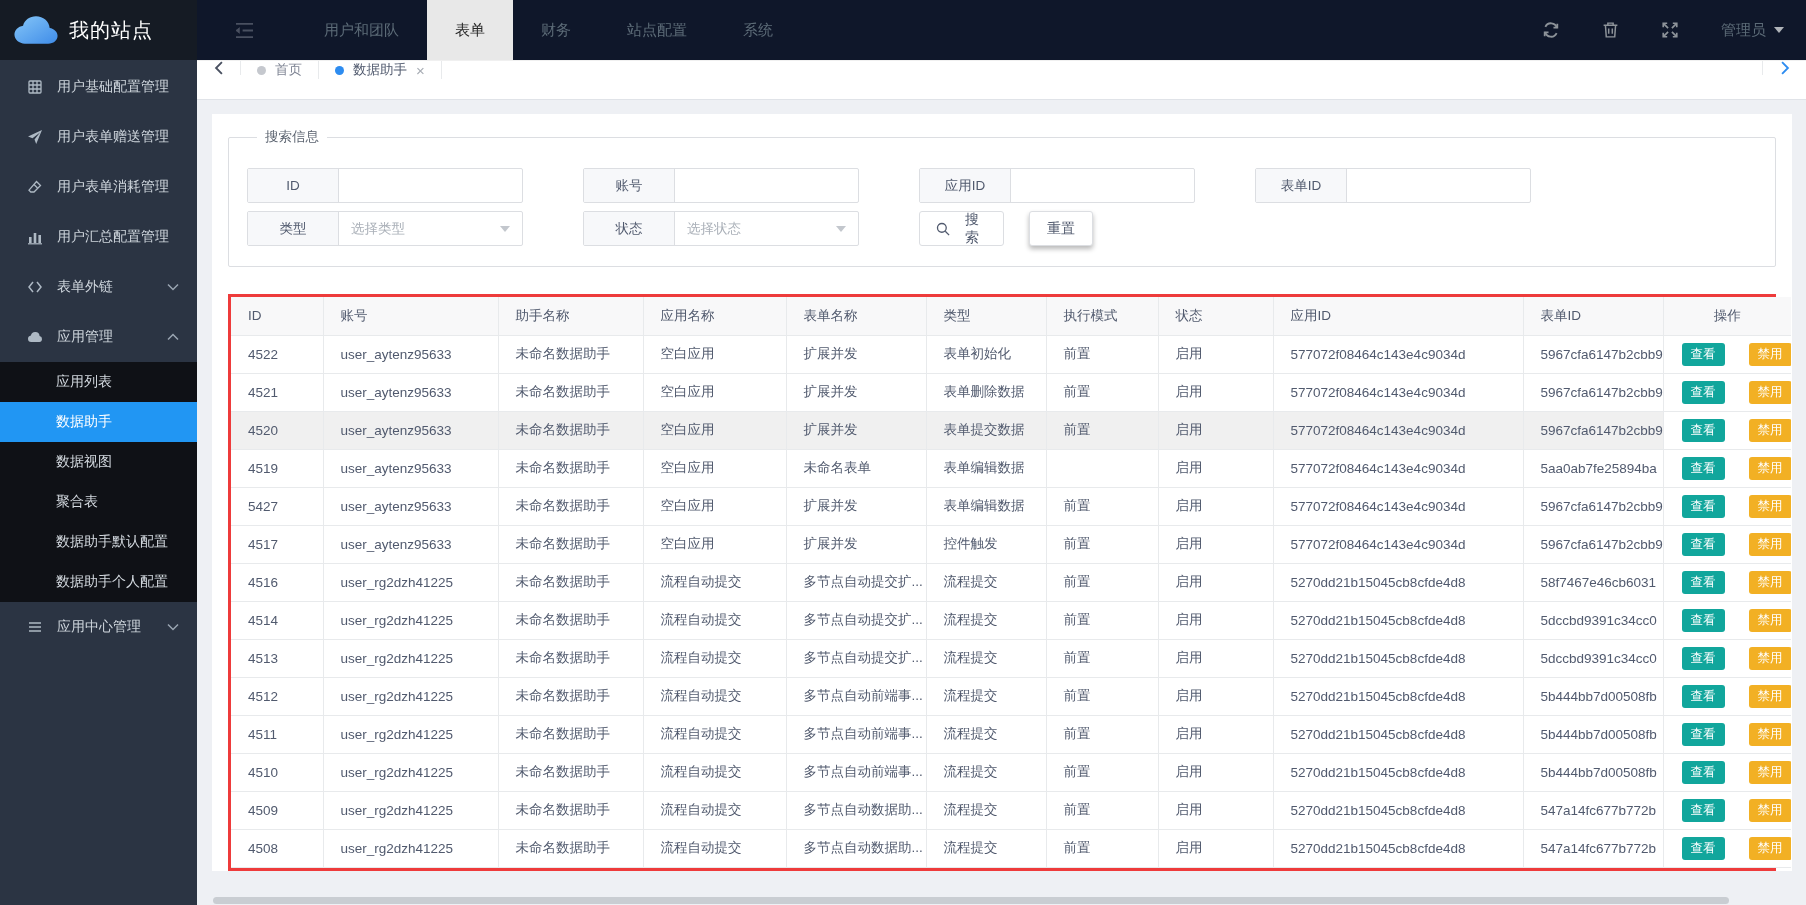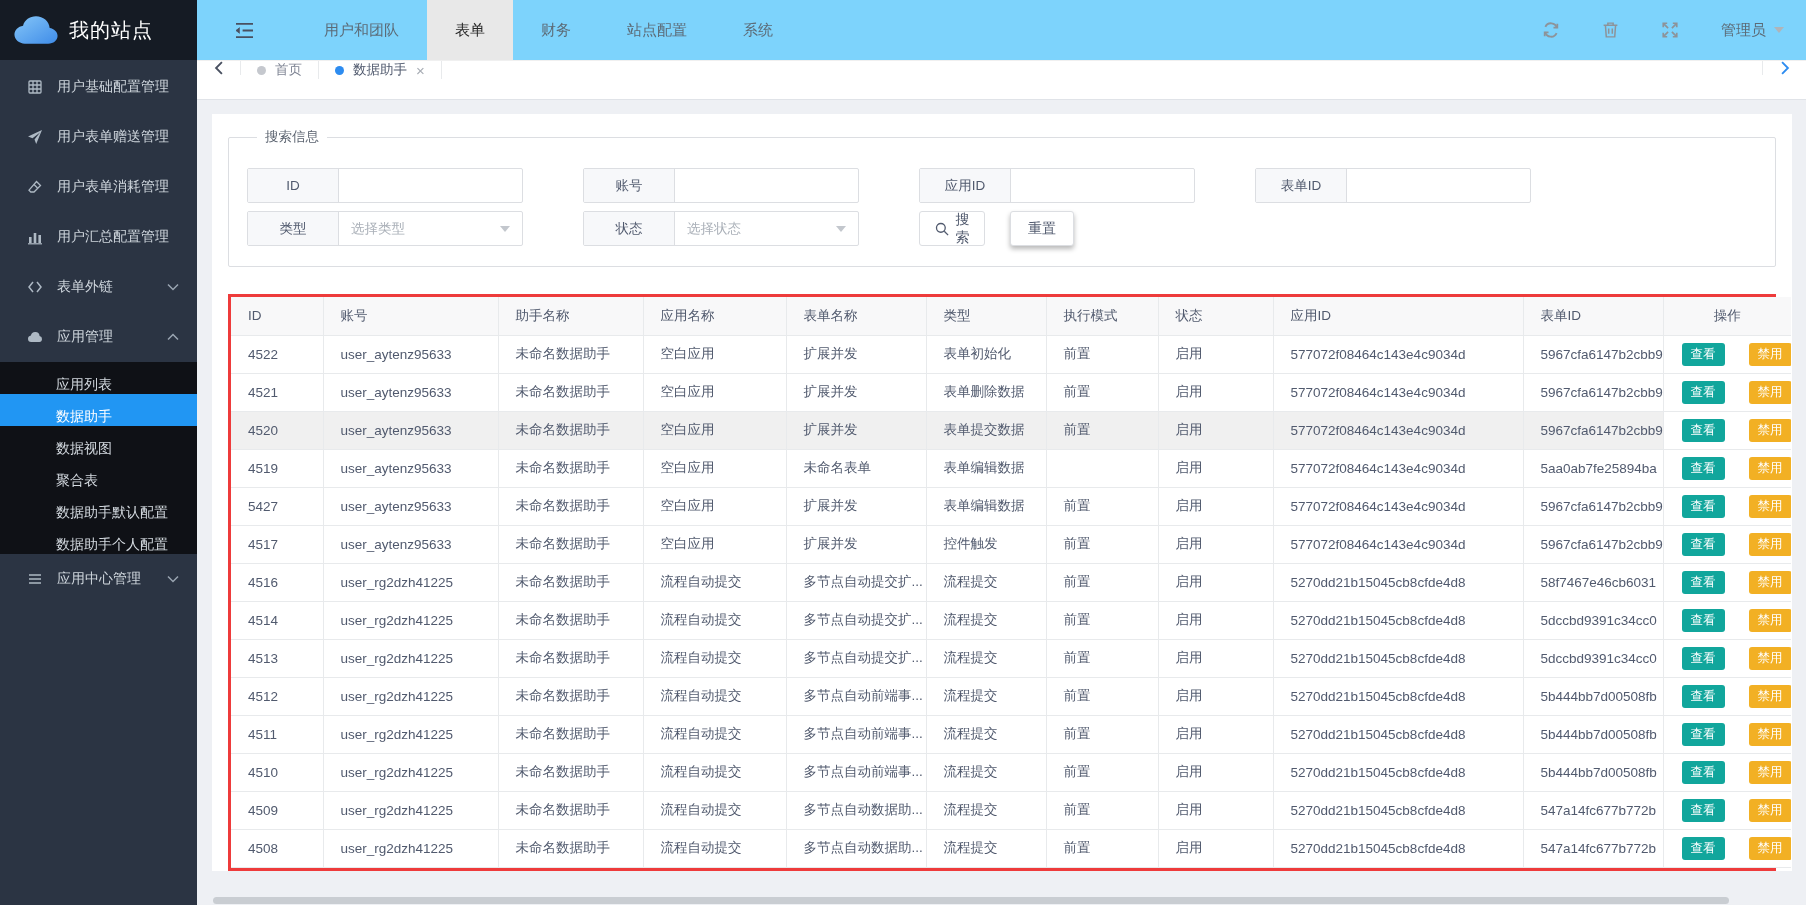--- a/index.html
+++ b/index.html
@@ -12,28 +12,28 @@
   .sidebar { width:197px; min-width:197px; height:905px; background:#2b3443; overflow:hidden; }
   .logo { height:60px; background:#151b24; display:flex; align-items:center; padding-left:13px; }
   .logo-title { color:#fff; font-size:20px; font-weight:normal; margin-left:10px; letter-spacing:1px; }
   .side-menu { padding-top:2px; }
   .side-item { height:50px; display:flex; align-items:center; padding:0 18px 0 26px;
     color:#cfd6dd; font-size:14px; cursor:pointer; position:relative; }
   .side-item .s-icon { width:18px; height:18px; margin-right:13px; color:#aeb9c4; flex:none; display:flex; align-items:center; justify-content:center; }
   .side-item .s-icon svg { width:16px; height:16px; }
   .side-item .s-label { flex:1; white-space:nowrap; overflow:hidden; }
   .side-item .chev { color:#9aa5b1; width:12px; height:12px; flex:none; display:flex; align-items:center; }
-  .side-item.sub { height:32px; background:#0f1116; padding-left:56px; color:#d4dae0;align-items:flex-end; }
+  .side-item.sub { height:40px; background:#0f1116; padding-left:56px; color:#d4dae0; }
   .side-item.sub.active { background:var(--accent,#2196f3); color:#fff; }
 
   
   .main { flex:1; display:flex; flex-direction:column; min-width:0; }
 
   
-  .topnav { height:60px; background:#7dd3fc; display:flex; align-items:center; flex:none; }
+  .topnav { height:60px; background:#0f172a; display:flex; align-items:center; flex:none; }
   .collapse-btn { margin-left:38px; color:#495060; cursor:pointer; display:flex; }
   .nav-tabs { display:flex; height:60px; margin-left:42px; }
   .nav-tab { height:60px; display:flex; align-items:center; padding:0 28px; font-size:15px;
     color:#5c6b77; cursor:pointer; white-space:nowrap; }
   .nav-tab.active { background:#e8e8e8; color:#272727; }
   .topnav-right { margin-left:auto; display:flex; align-items:flex-start; margin-right:22px; }
   .tn-icon { color:#8d9399; margin-right:42px; cursor:pointer; display:flex; }
   .admin { display:flex; align-items:center; color:#5c6b77; font-size:15px; cursor:pointer; }
   .caret-down { width:0; height:0; border-left:5px solid transparent; border-right:5px solid transparent;
     border-top:6px solid #b0b4b9; margin-left:8px; }
@@ -65,21 +65,21 @@
     align-items:center; justify-content:center; font-size:13.5px; color:#515a6e; flex:none; }
   .inp-group input { flex:1; border:none; outline:none; min-width:0; padding:0 10px; font-size:13.5px;
     font-family:inherit; color:#515a6e; background:transparent; }
   .fake-select { flex:1; display:flex; align-items:center; padding:0 12px; cursor:pointer; }
   .fs-placeholder { flex:1; font-size:13.5px; color:#aab0b8; }
   .fs-caret { width:0; height:0; border-left:5px solid transparent; border-right:5px solid transparent;
     border-top:6px solid #c3c7cd; }
   .btn { height:35px; border:1px solid #dcdee2; background:#fff; border-radius:3px; font-size:14px;
     color:#515a6e; display:inline-flex; align-items:center; justify-content:center; cursor:pointer;
     font-family:inherit; padding:0 16px; }
-  .btn-search { width:66px; }
+  .btn-search { width:85px; }
   .btn-search svg { margin-right:7px; }
   .btn-reset { width:64px; margin-left:25px; box-shadow:0 3px 5px rgba(0,0,0,.28); }
 
   
   .table-wrap { margin-top:27px; border:3px solid var(--red-border,#ee3b3b); background:#fff; }
   table { width:100%; border-collapse:collapse; table-layout:fixed; }
   th { background:#f8f8f9; height:38px; font-weight:normal; font-size:13.5px; color:#515a6e;
     text-align:left; padding:0 17px; border-bottom:1px solid #e8eaec; border-right:1px solid #e8eaec;
     white-space:nowrap; overflow:hidden; }
   td { height:38px; font-size:13.5px; color:#515a6e; padding:0 17px; border-bottom:1px solid #e8eaec;

